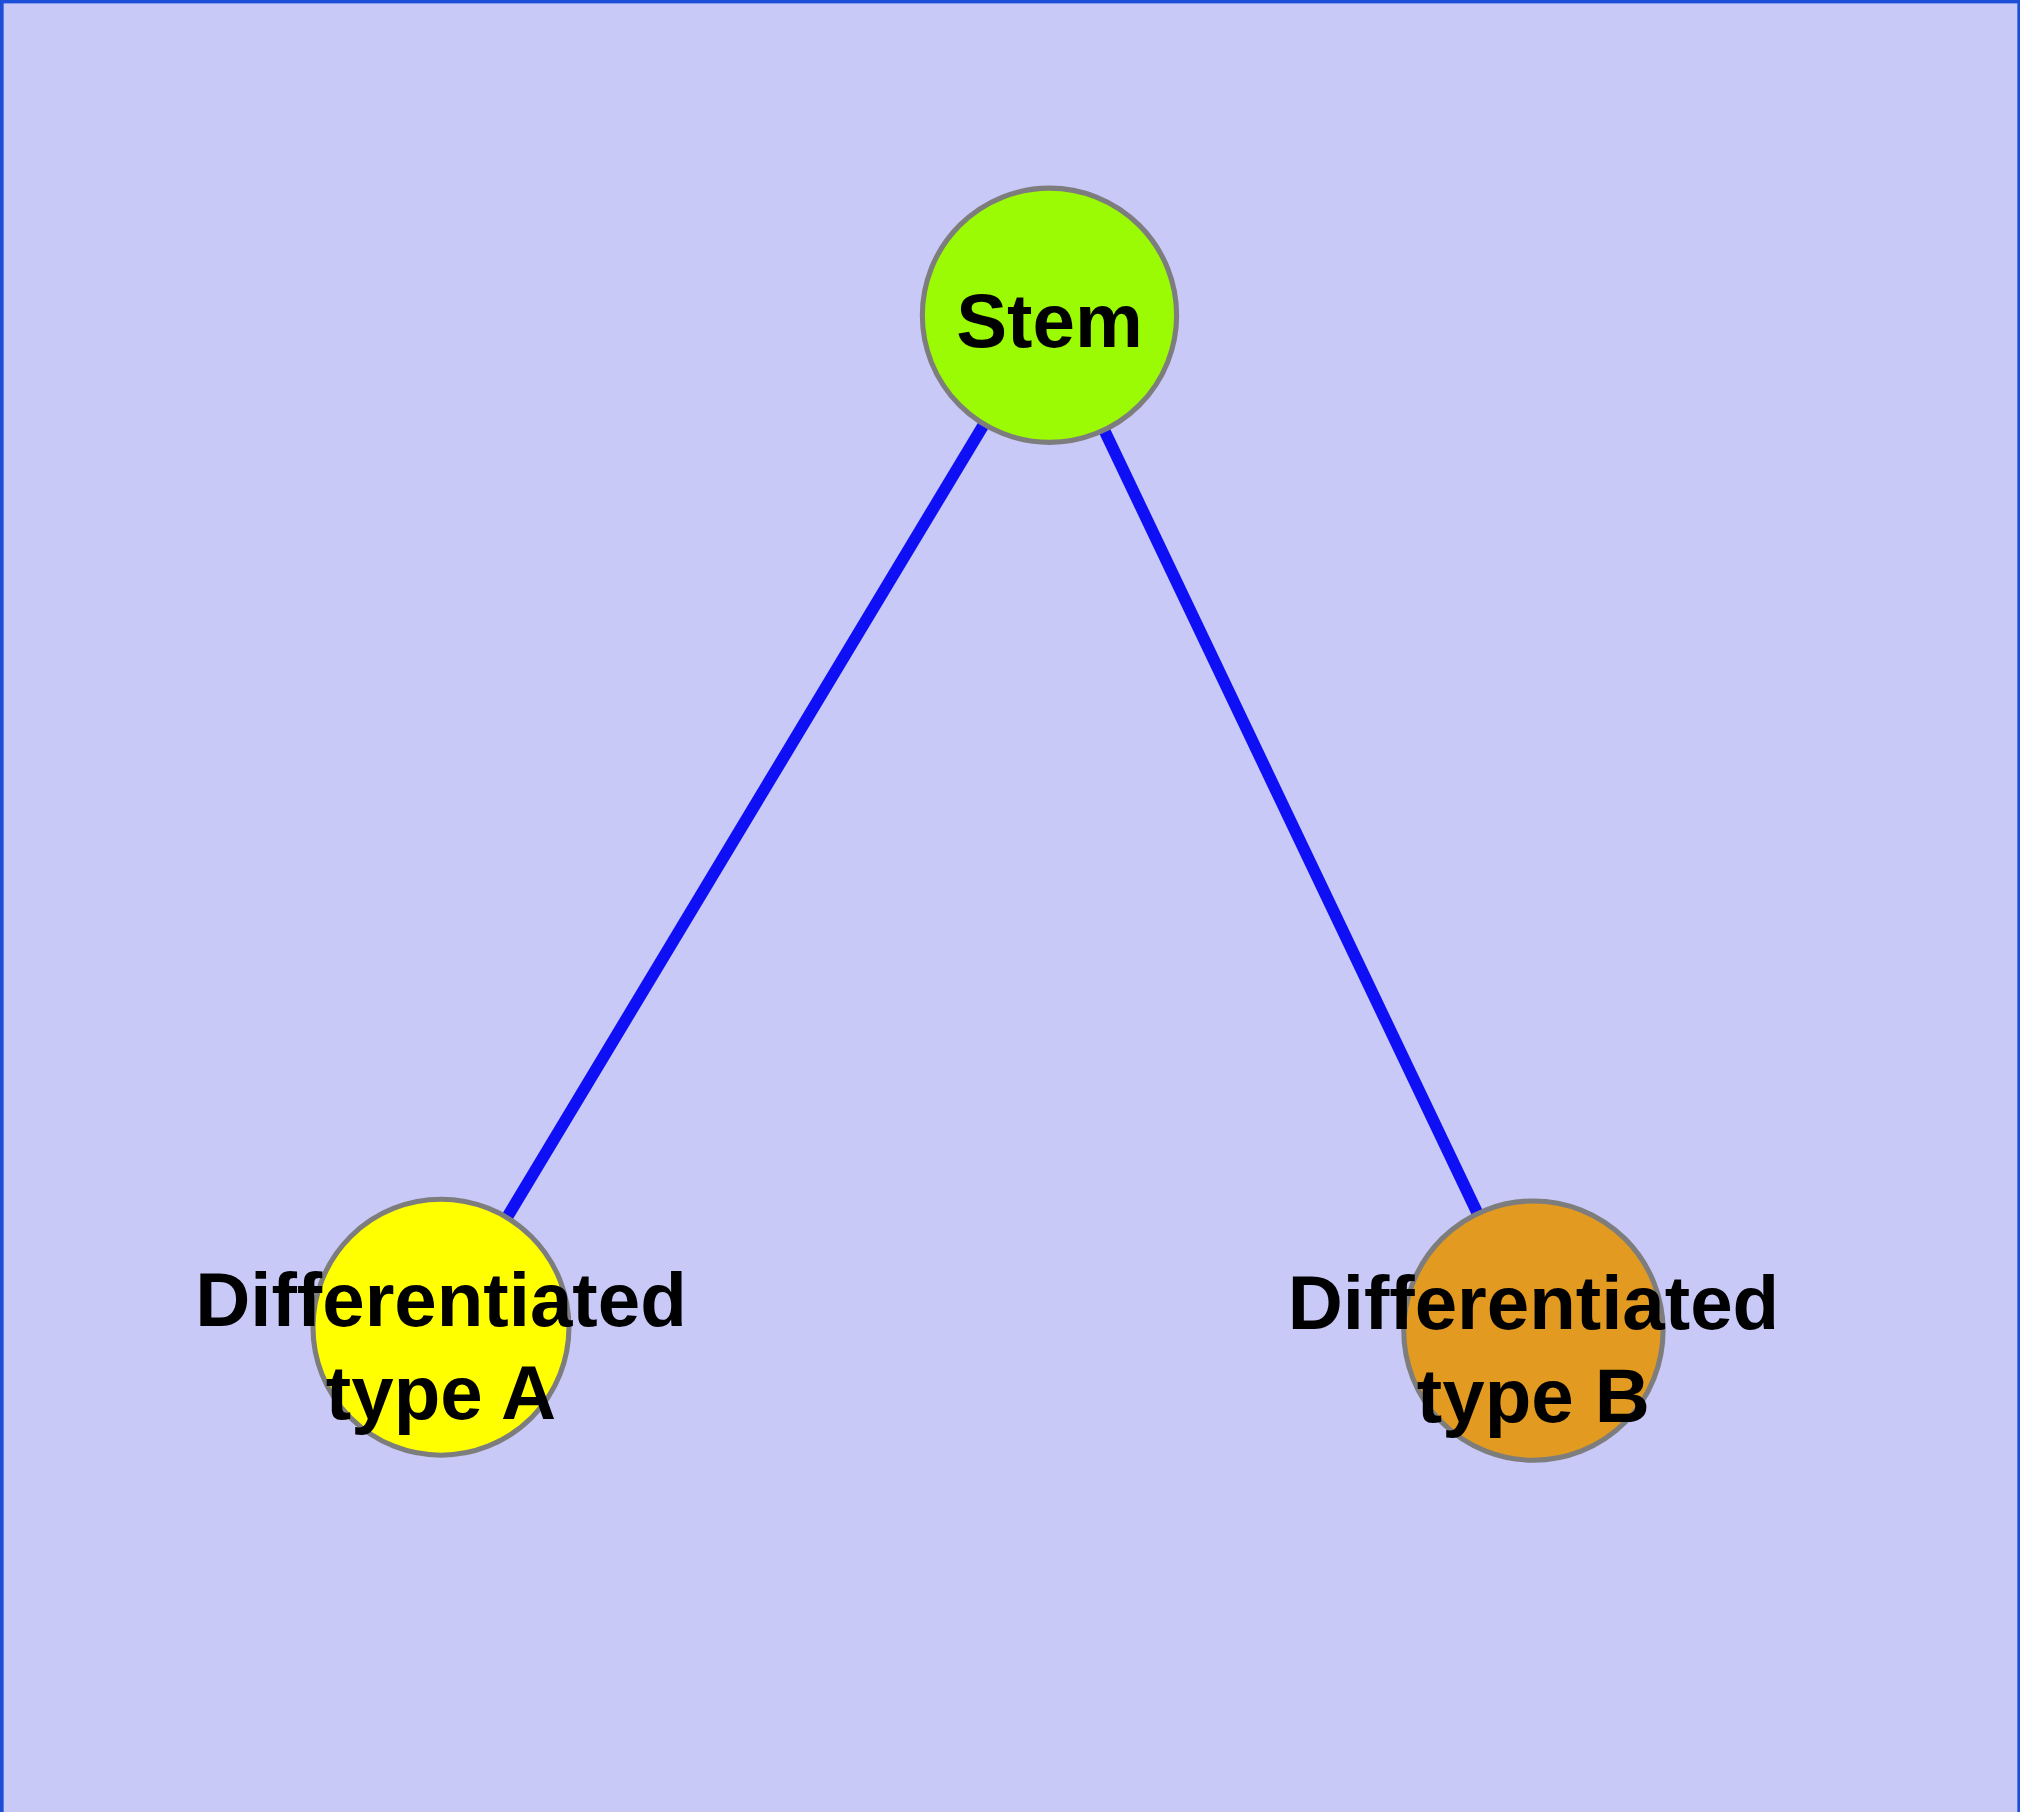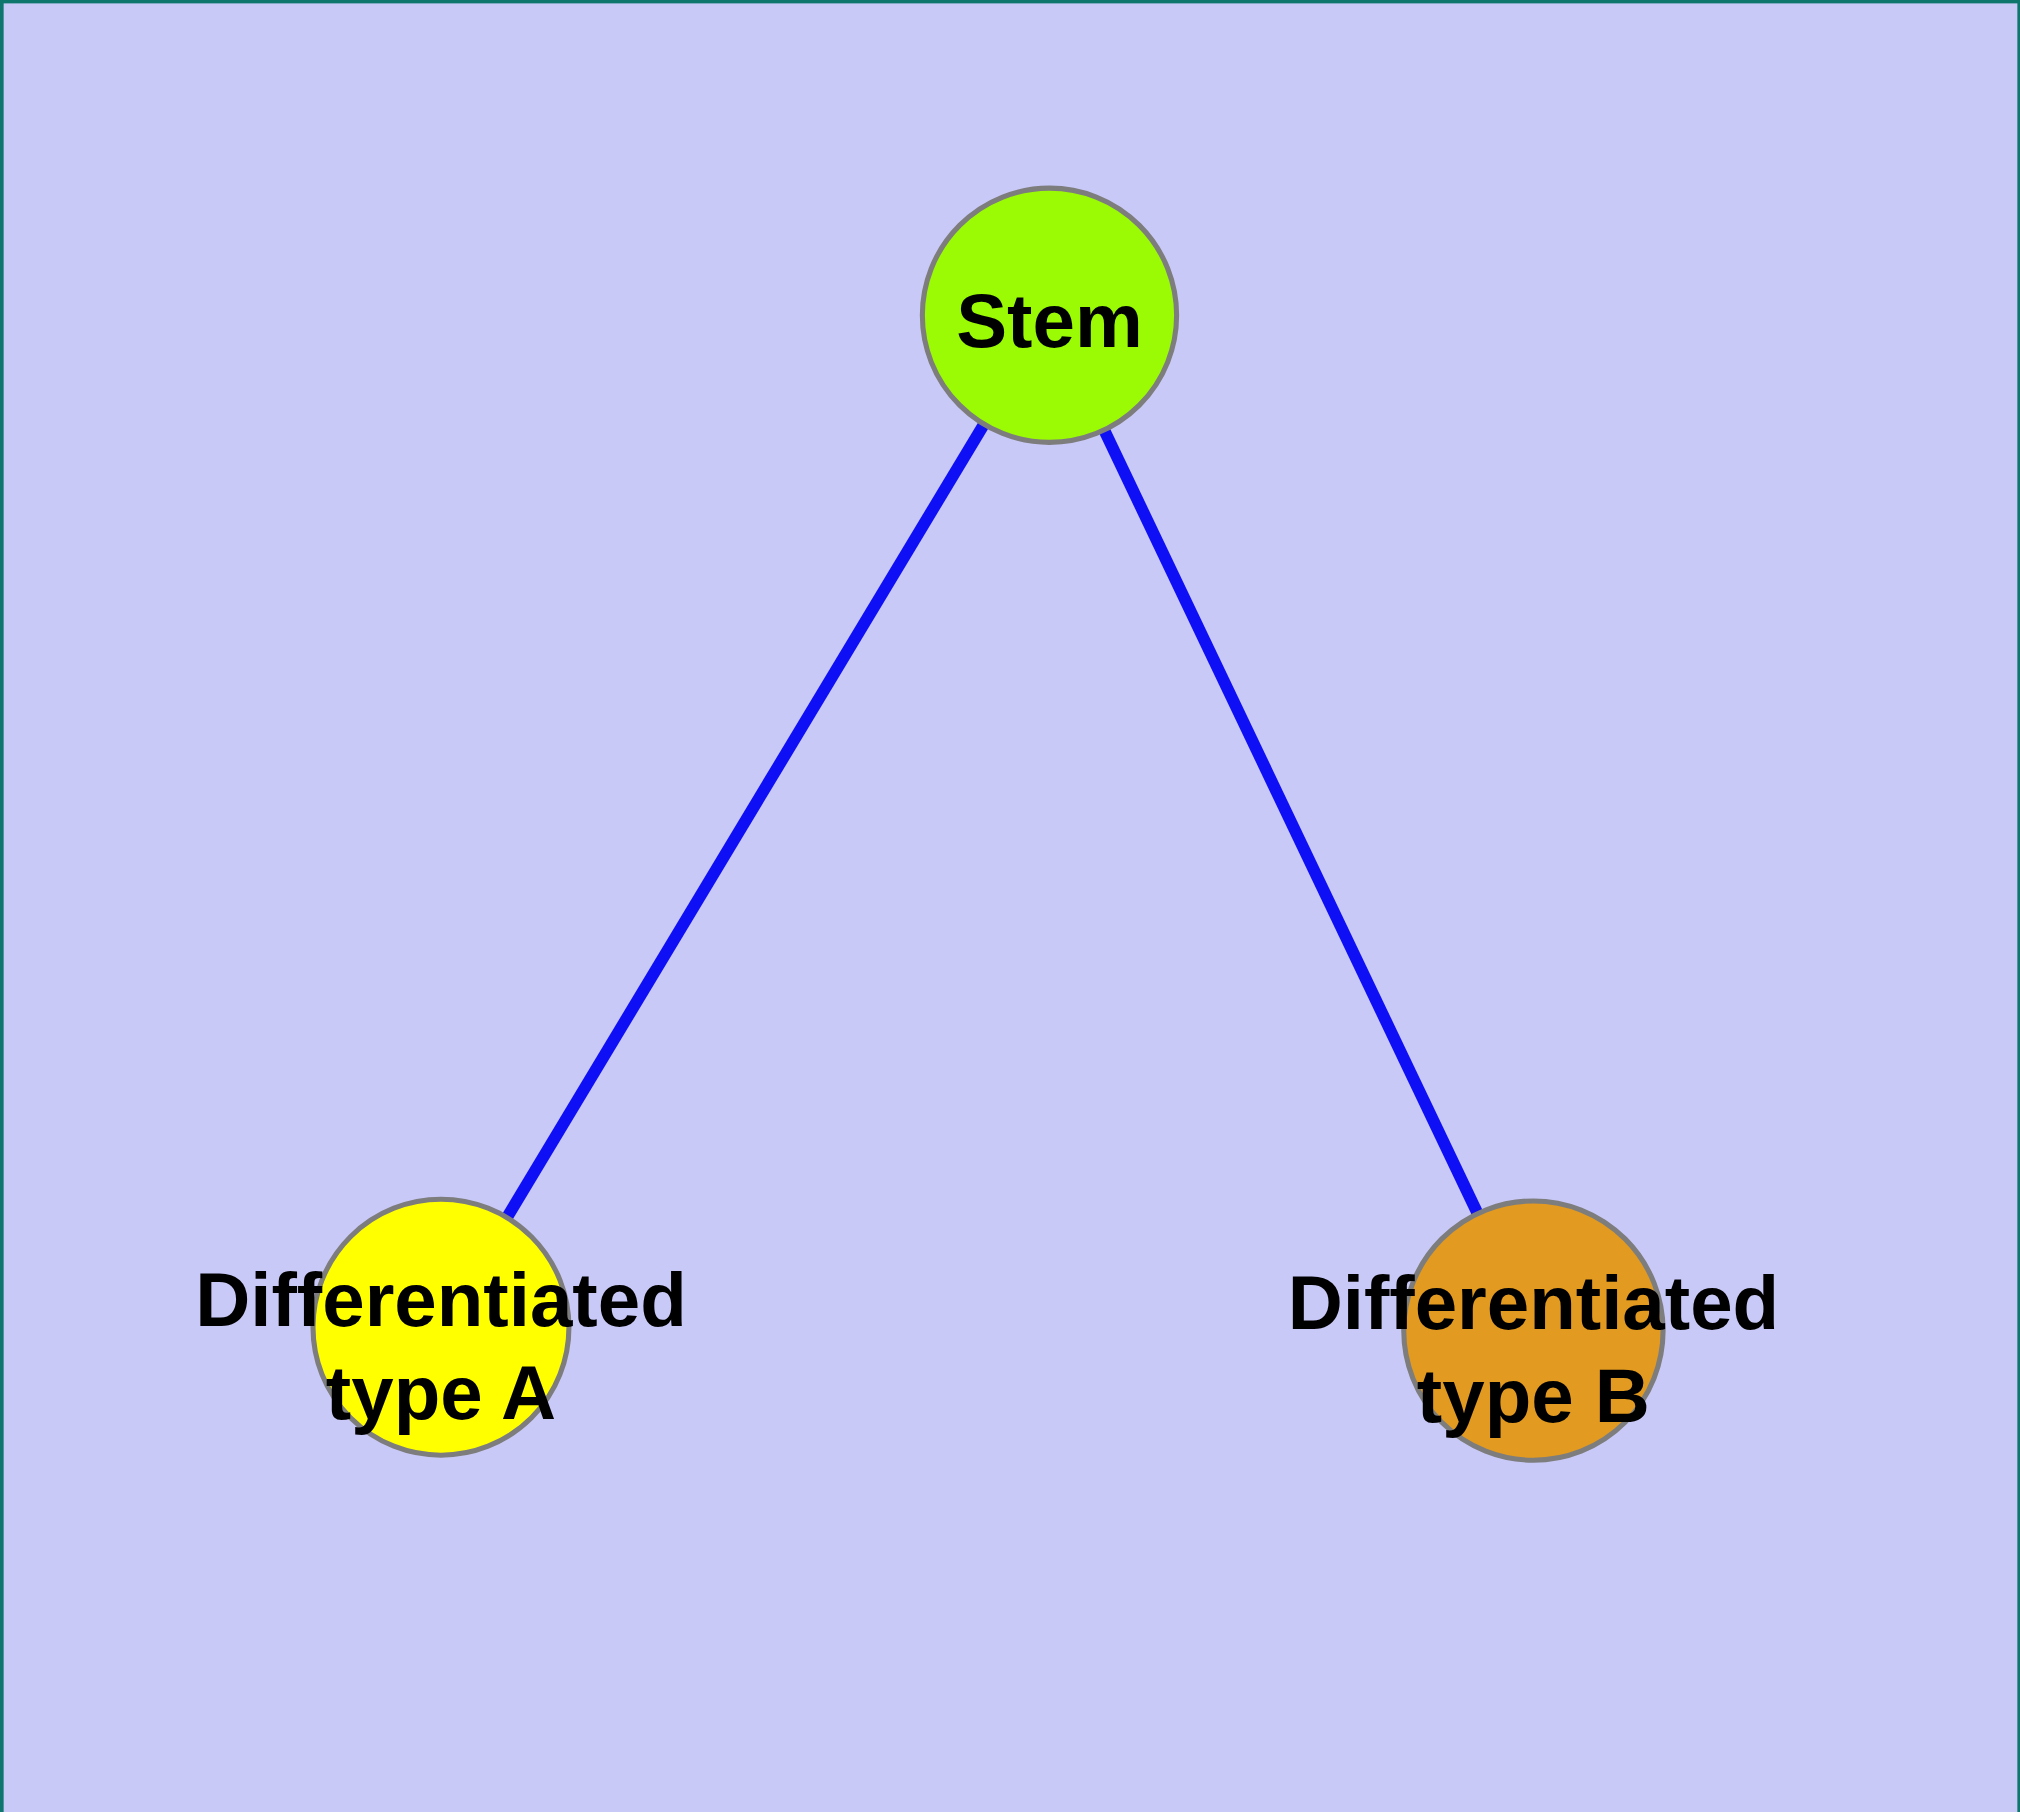--- a/index.html
+++ b/index.html
@@ -4,21 +4,21 @@
 <style>
   html, body {
     margin: 0;
     padding: 0;
     background: #ffffff;
   }
   .stage {
     position: relative;
     width: 2021px;
     height: 1812px;
-    background: #0f766e;
+    background: #1d4ed8;
     overflow: hidden;
     font-family: "Liberation Sans", "DejaVu Sans", sans-serif;
   }
   svg.graph {
     position: absolute;
     left: 0;
     top: 0;
     width: 2021px;
     height: 1812px;
     display: block;

